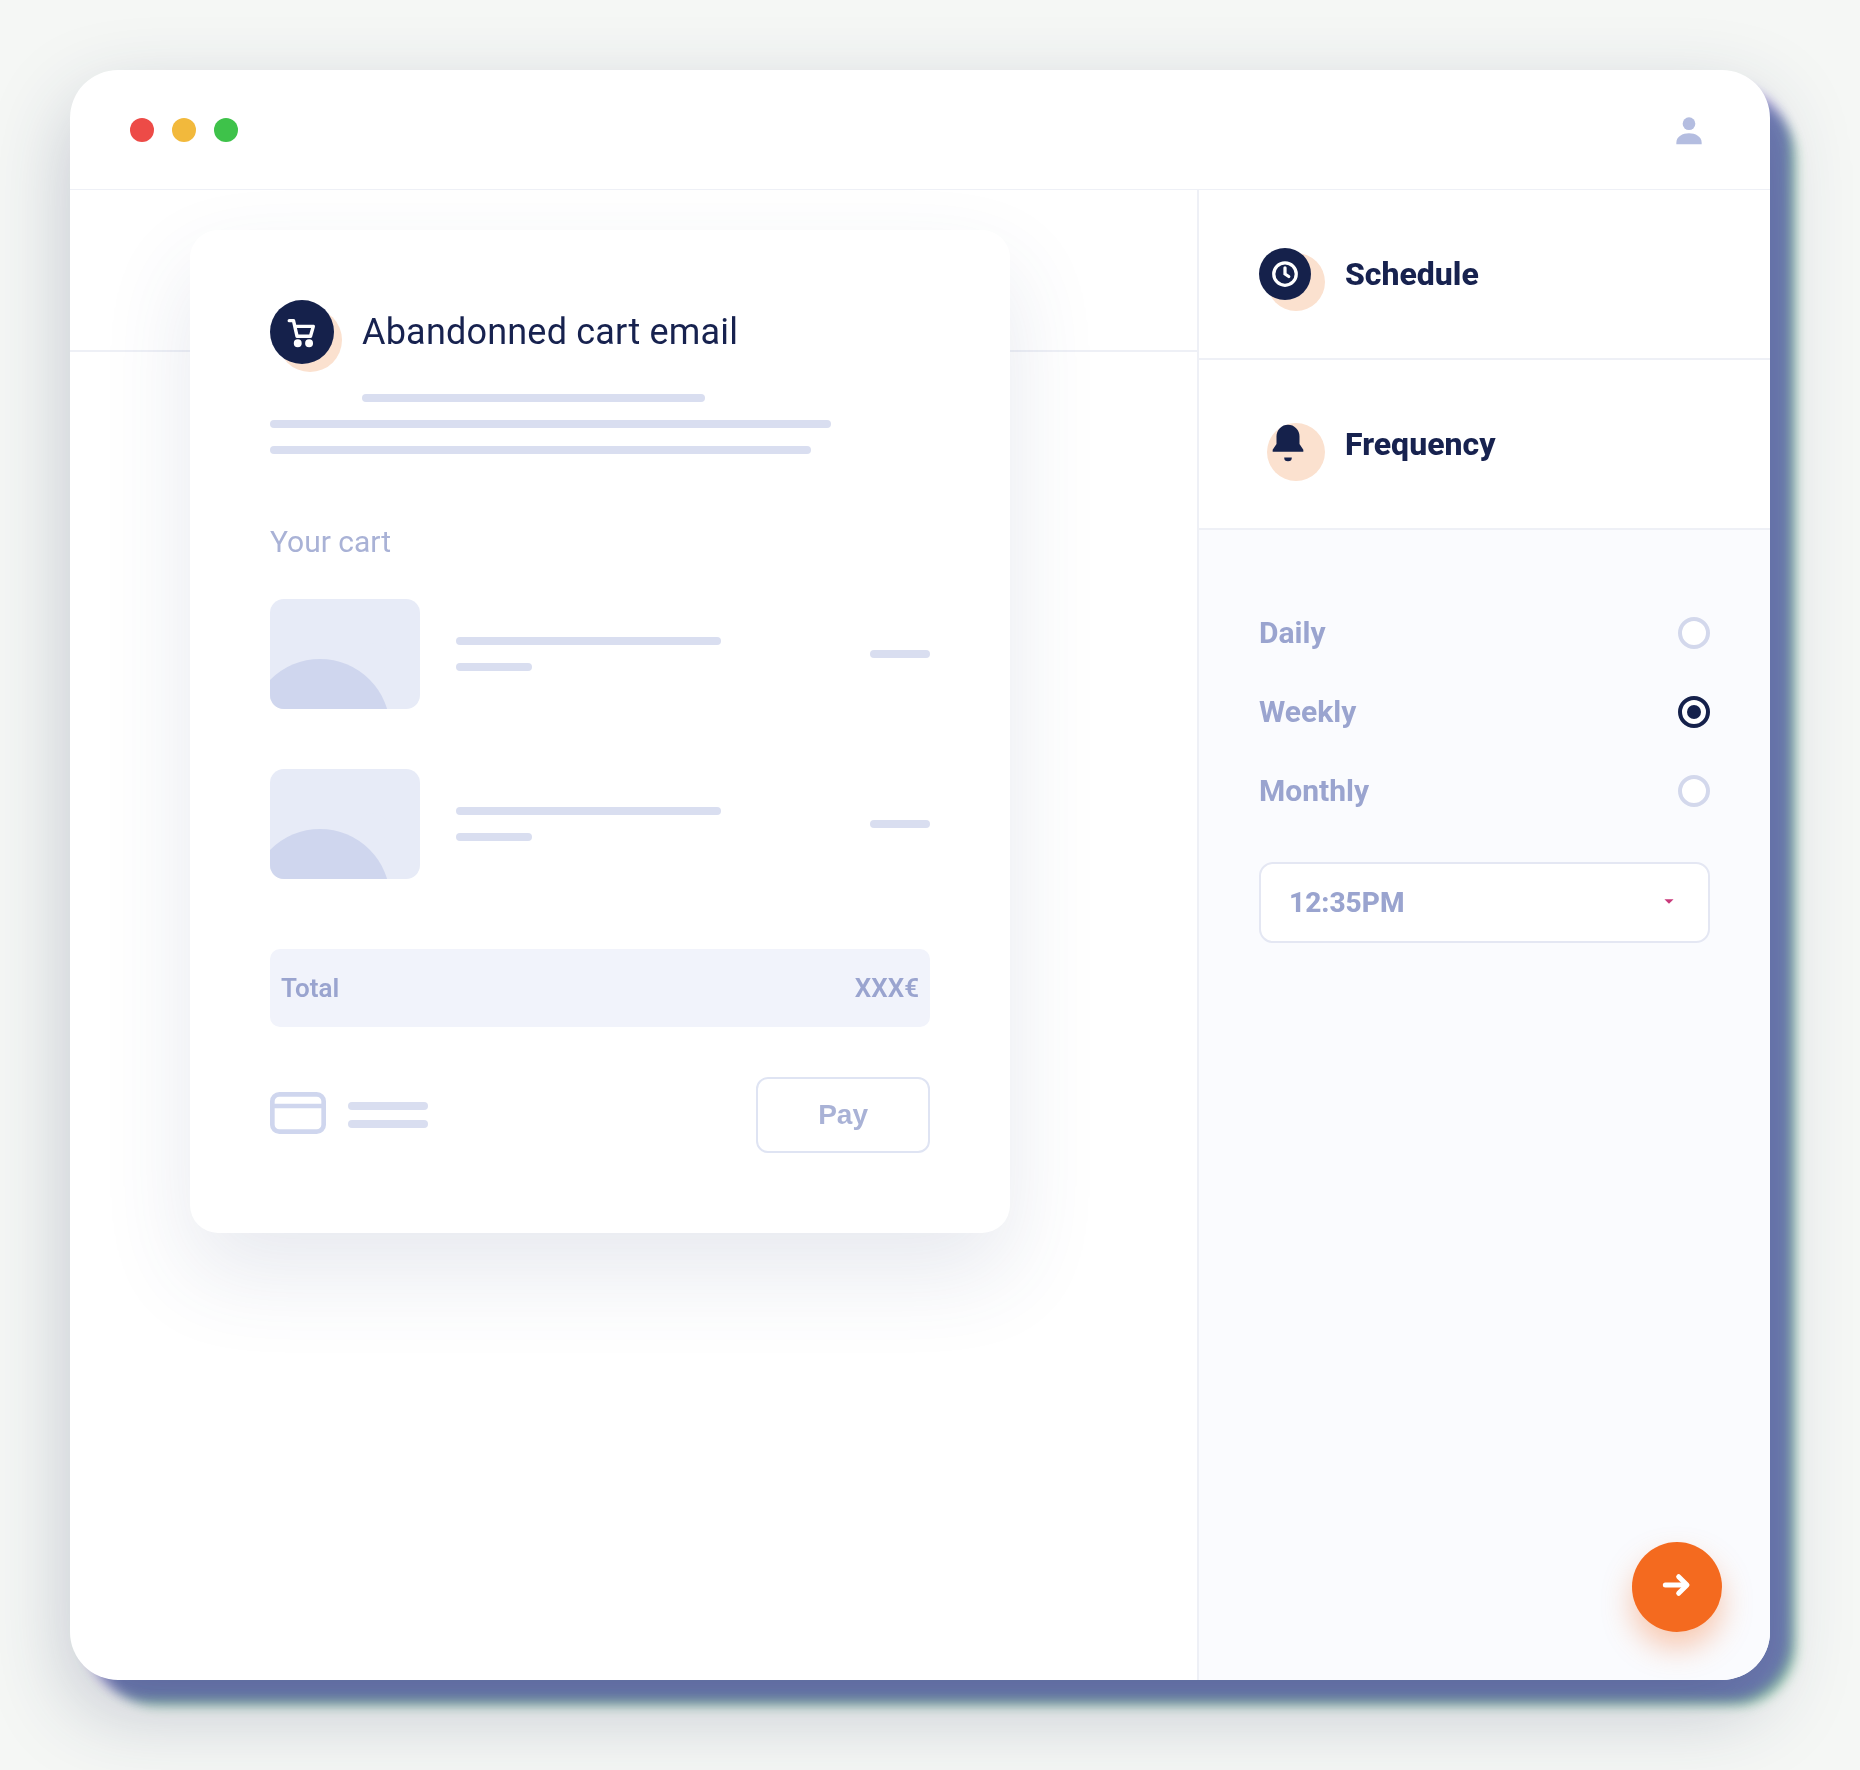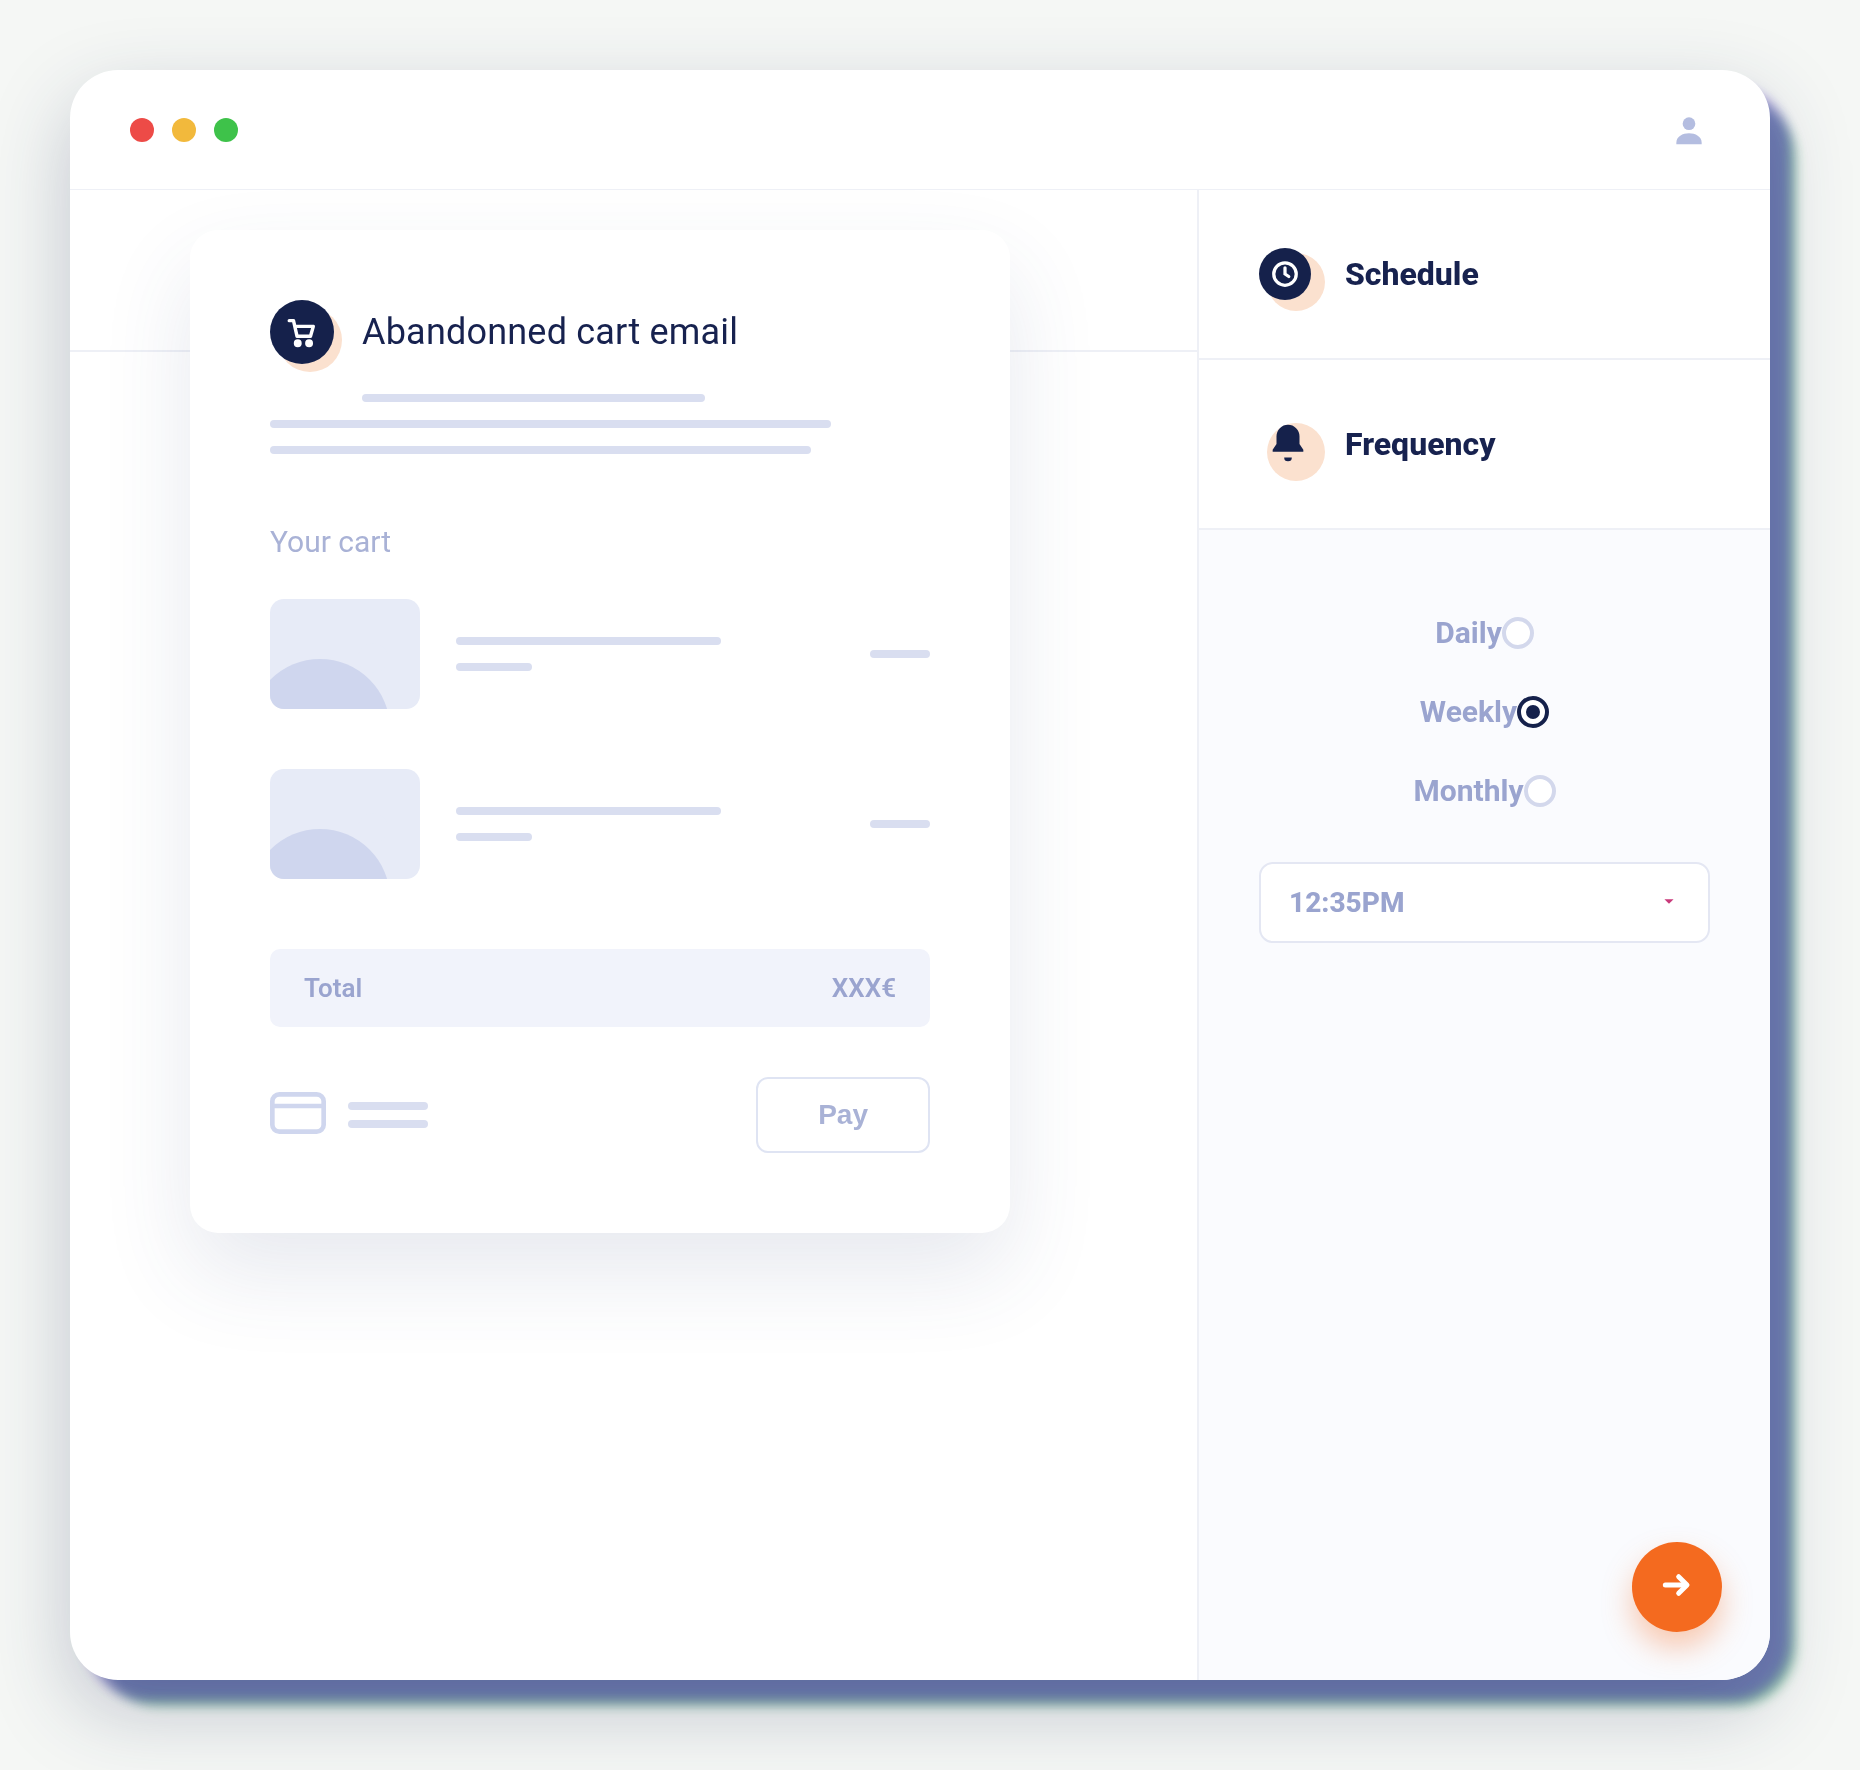--- a/index.html
+++ b/index.html
@@ -156,21 +156,21 @@
   }
   .cart-item .lines { flex:1; display:flex; flex-direction:column; gap:18px; }
   .cart-item .lines .l1 { height:8px; background:#d9def0; border-radius:4px; width: 70%; }
   .cart-item .lines .l2 { height:8px; background:#d9def0; border-radius:4px; width: 20%; }
   .cart-item .price-skel { width: 60px; height:8px; background:#d9def0; border-radius:4px; }
 
   .total-row {
     margin-top: 70px;
     background: #f1f3fb;
     border-radius: 10px;
-    padding: 24px 34px;
+    padding: 24px 11px;
     display:flex; align-items:center; justify-content:space-between;
     color: #9aa4cf;
     font-size: 26px;
     font-weight: 600;
   }
 
   .pay-row {
     margin-top: 50px;
     display:flex; align-items:center; justify-content:space-between;
   }
@@ -209,21 +209,21 @@
     position:absolute; left:8px; top:8px; width:58px; height:58px; border-radius:50%;
     background:#fbe1cf;
   }
   .panel-heading .disc2 {
     position:absolute; inset:0; display:flex; align-items:center; justify-content:center;
     color:#15214b;
   }
   .panel-heading.clock .disc2 { background:#15214b; border-radius:50%; color:#fff; width:52px; height:52px; left:0; top:3px; }
 
   .freq-options { margin-top: 30px; display:flex; flex-direction:column; gap: 44px; }
-  .freq-row { display:flex; align-items:center; justify-content:center; }
+  .freq-row { display:flex; align-items:center; justify-content:space-between; }
   .freq-label { font-size: 30px; font-weight:700; color:#9aa4cf; }
   .radio {
     width: 32px; height:32px; border-radius:50%;
     border: 4px solid #d3d8ec; background:#fff;
   }
   .radio.checked {
     border-color:#15214b; position:relative;
   }
   .radio.checked::after {
     content:""; position:absolute; inset:5px; border-radius:50%; background:#15214b;

